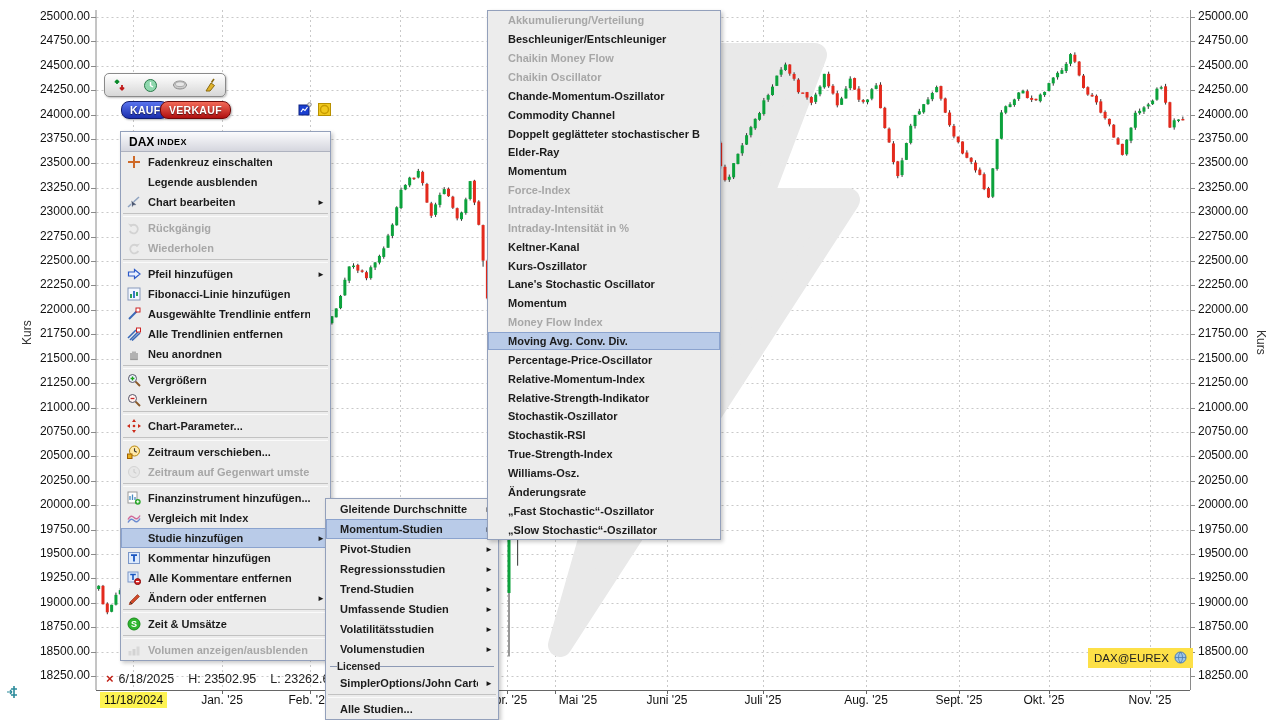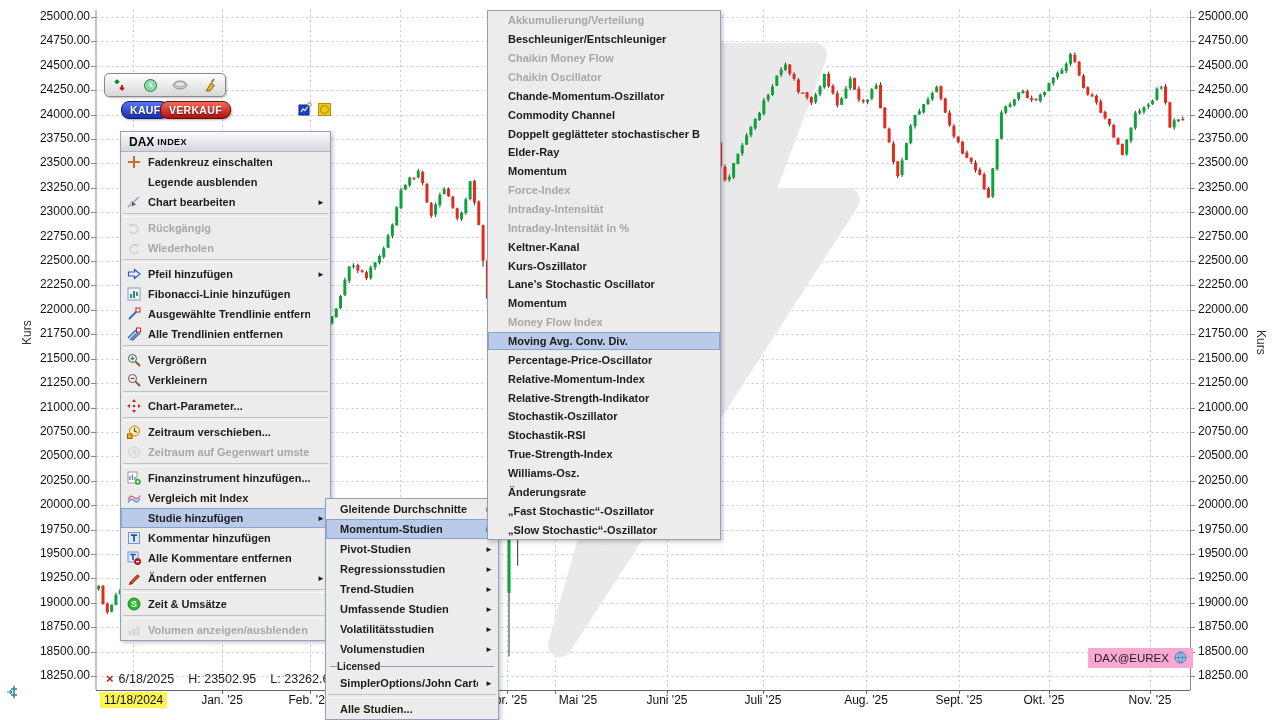--- a/index.html
+++ b/index.html
@@ -55,21 +55,21 @@
   #studies-menu{left:325px;top:498px;width:172px;}
   #studies-menu .menu-row{padding-left:14px;}
   .lic-row{display:flex;align-items:center;height:14px;padding:0 4px;font-size:10px;color:#222;}
   .lic-row .ln1{width:7px;height:0;border-top:1px solid #8d9ab5;}
   .lic-row .ln2{flex:1;height:0;border-top:1px solid #8d9ab5;}
 
   #momentum-menu{left:487px;top:10px;width:232px;}
   #momentum-menu .menu-row{height:18.86px;padding-left:20px;}
 
   
-  #badge{position:absolute;left:1088px;top:648px;height:20px;background:#f9a8d4;display:flex;
+  #badge{position:absolute;left:1088px;top:648px;height:20px;background:#fde047;display:flex;
          align-items:center;gap:5px;padding:0 6px;font-size:11.5px;color:#222;}
   
   #corner-icon{position:absolute;left:6px;top:684px;}
 </style>
 </head>
 <body>
 
 <div id="screen">
 
   <svg id="chart-svg" width="1280" height="720">
@@ -906,20 +906,30 @@
         <div class="menu-row">
           <span class="mi">
             <svg width="14" height="14" viewBox="0 0 14 14">
               <path d="M1 11l8-8M3 13l8-8M5 13.5L13 6" stroke="#3a6ab8" stroke-width="1.6"></path>
               <rect x="9.5" y="1" width="4" height="4" fill="#fff" stroke="#cc2222"></rect>
             </svg>
           </span>
           <span class="lbl">Alle Trendlinien entfernen</span>
           <span class="arr"></span>
         </div>
+        <div class="menu-row">
+          <span class="mi">
+            <svg width="14" height="14" viewBox="0 0 14 14">
+              <path d="M4 12.5V6m2 6.5V4.5M8 12.5V4.5M10 12.5V6" stroke="#9a9a9a" stroke-width="1.4" fill="none"></path>
+              <path d="M3.2 12.5h7.6" stroke="#9a9a9a" stroke-width="1.2"></path>
+            </svg>
+          </span>
+          <span class="lbl">Neu anordnen</span>
+          <span class="arr"></span>
+        </div>
         <div class="menu-sep"></div>
         <div class="menu-row">
           <span class="mi">
             <svg width="14" height="14" viewBox="0 0 14 14">
               <circle cx="5.5" cy="5.5" r="4" fill="#eef4ff" stroke="#556"></circle>
               <path d="M8.6 8.6L13 13" stroke="#8a5a2a" stroke-width="2"></path>
               <path d="M3.6 5.5h3.8M5.5 3.6v3.8" stroke="#18a018" stroke-width="1.3"></path>
             </svg>
           </span>
           <span class="lbl">Vergrößern</span>

